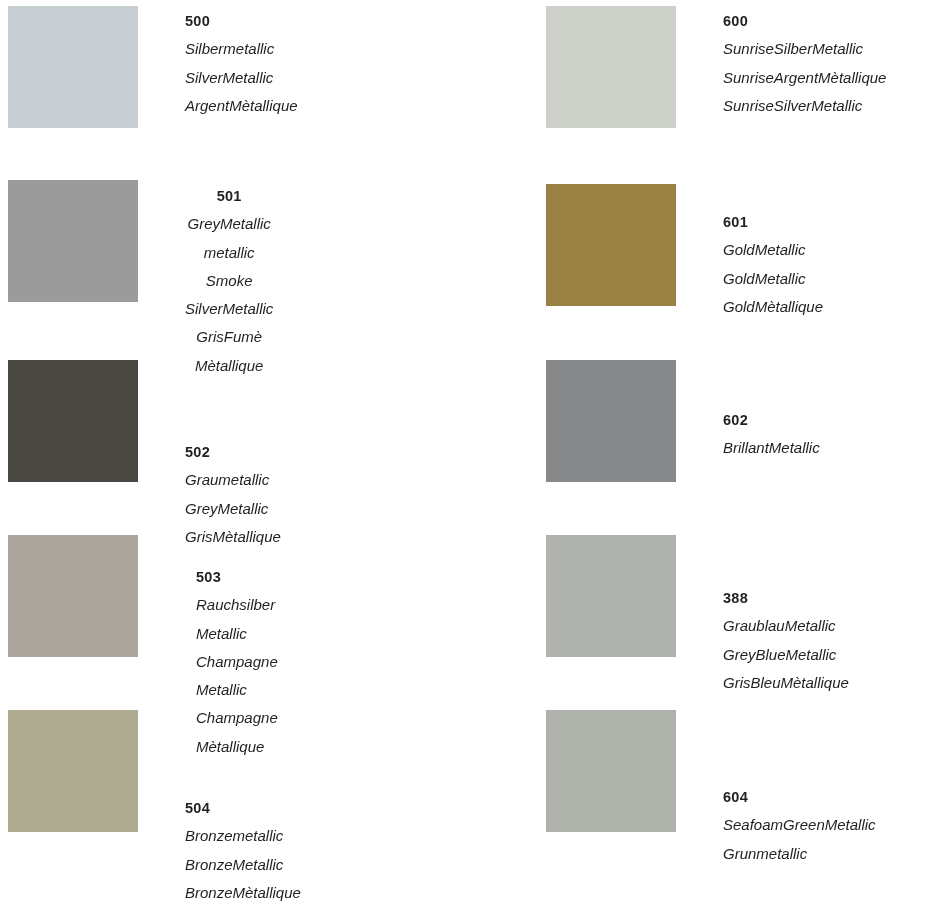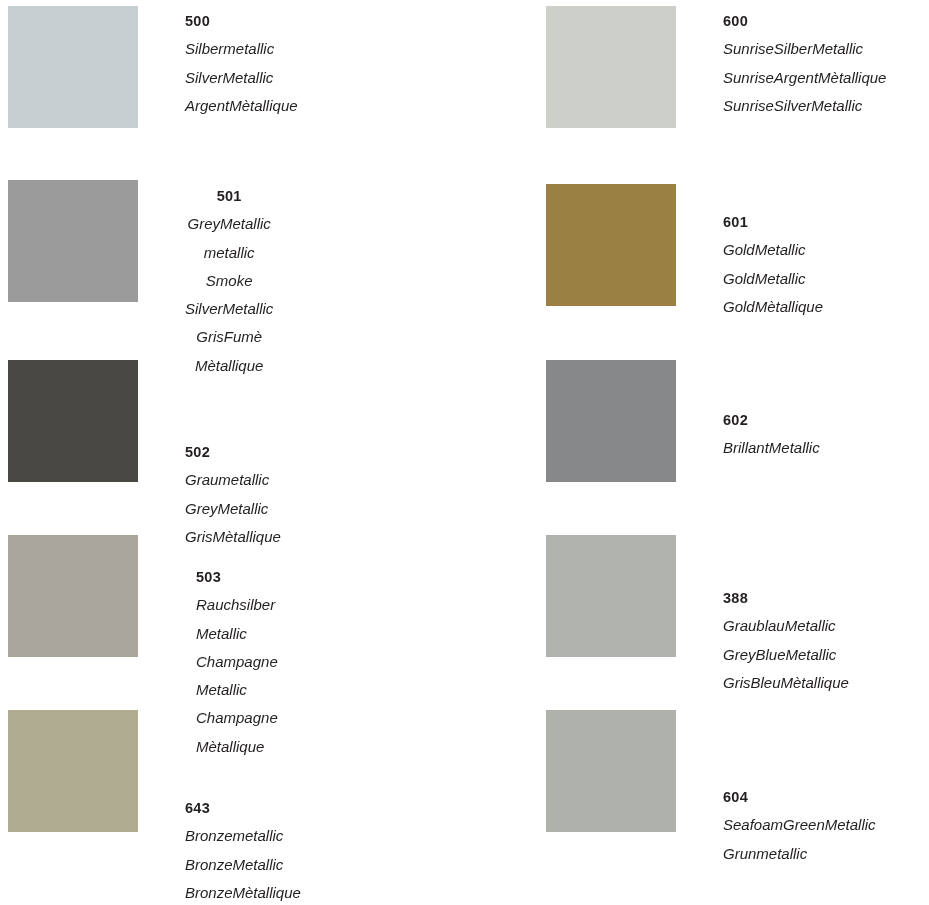--- a/index.html
+++ b/index.html
@@ -88,21 +88,21 @@
         <div class="entry-code">503</div>
         <div class="entry-name">Rauchsilber</div>
         <div class="entry-name">Metallic</div>
         <div class="entry-name">Champagne</div>
         <div class="entry-name">Metallic</div>
         <div class="entry-name">Champagne</div>
         <div class="entry-name">Mètallique</div>
       </div>
       <div class="swatch" style="left: 8px; top: 710px; width: 130px; height: 122px; background: rgb(176, 172, 146);"></div>
       <div class="entry-text" style="left: 185px; top: 794px;">
-        <div class="entry-code">643</div>
+        <div class="entry-code">504</div>
         <div class="entry-name">Bronzemetallic</div>
         <div class="entry-name">BronzeMetallic</div>
         <div class="entry-name">BronzeMètallique</div>
       </div>
     </div>
     <div class="column right" style="left: 8px; width: 924px;">
       <div class="swatch" style="left: 538px; top: 6px; width: 130px; height: 122px; background: rgb(205, 207, 201);"></div>
       <div class="entry-text" style="left: 715px; top: 7px;">
         <div class="entry-code">600</div>
         <div class="entry-name">SunriseSilberMetallic</div>

